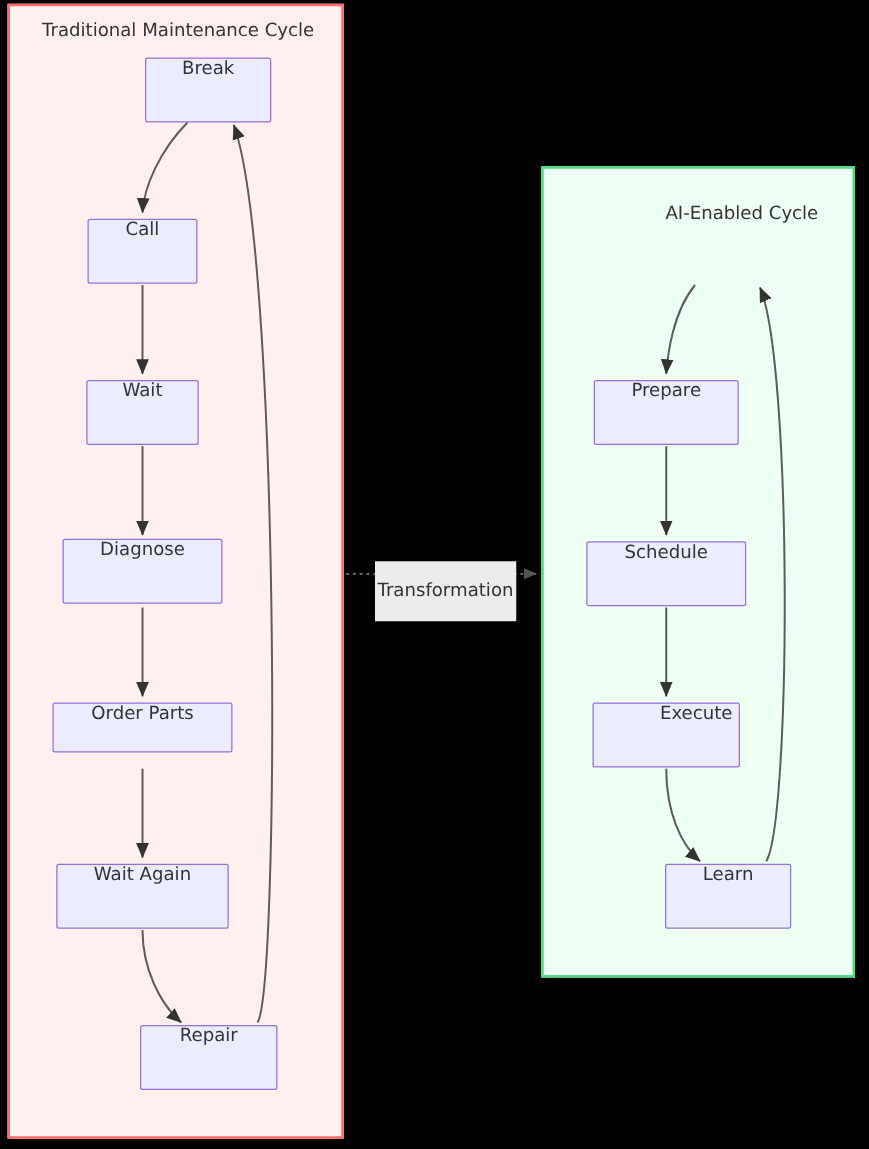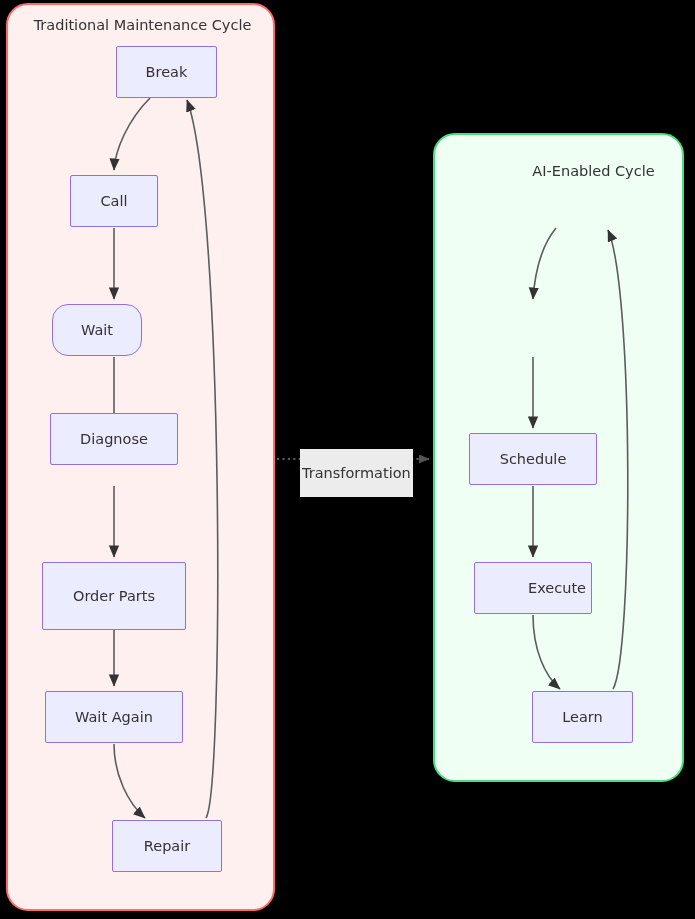--- a/index.html
+++ b/index.html
@@ -1,30 +1,30 @@
 <!DOCTYPE html>
 <html><head>
 <meta charset="utf-8">
 <style>
   html,body{margin:0;padding:0;background:#000;}
   body{width:695px;height:919px;overflow:hidden;
        font-family:"DejaVu Sans","Liberation Sans",sans-serif;}
   #stage{position:relative;width:695px;height:919px;background:#000;}
 
-  .subgraph{position:absolute;box-sizing:border-box;border-style:solid;border-width:2px;border-radius:22px;}
+  .subgraph{position:absolute;box-sizing:border-box;border-style:solid;border-width:2px;}
   #sg-left{left:6px;top:3px;width:269px;height:908px;background:#FFF0F0;border-color:#FF6B6B;}
   #sg-right{left:433px;top:133px;width:251px;height:649px;background:#F0FFF4;border-color:#4ADE80;}
 
   .sg-title{position:absolute;text-align:center;color:#333;font-size:14.5px;line-height:28px;
             white-space:normal;pointer-events:none;}
   #title-left{left:0;top:6px;width:269px;}
   #title-right{left:0;top:22px;width:251px;padding-left:33px;}
 
   .node{position:absolute;box-sizing:border-box;background:#ECECFF;border:1px solid #9370DB;
-        border-radius:2px;color:#333;font-size:14.5px;display:flex;align-items:center;
+        border-radius:2px;color:#333;font-size:14.5px;display:flex;align-items:flex-start;
         justify-content:center;z-index:5;}
 
   .edge-layer{position:absolute;left:0;top:0;width:695px;height:919px;z-index:3;
               pointer-events:none;overflow:visible;}
   .elabel{position:absolute;z-index:6;background:#ECECEC;color:#333;font-size:14.5px;
           line-height:20px;padding:14px 2px;white-space:nowrap;}
 </style>
 </head>
 <body>
 
@@ -80,36 +80,39 @@
       <path d="M411,459 L429,459" marker-end="url(#ahd)" stroke-dasharray="2.2,3.2"></path>
     </g>
   </svg>
 
   <div class="node" style="left:116px;top:46px;width:101px;height:52px;">
     <span>Break</span>
   </div>
   <div class="node" style="left:70px;top:175px;width:88px;height:52px;">
     <span>Call</span>
   </div>
-  <div class="node" style="left:52px;top:304px;width:90px;height:52px;border-radius:16px;">
+  <div class="node" style="left:69px;top:304px;width:90px;height:52px;">
     <span>Wait</span>
   </div>
-  <div class="node" style="left:50px;top:413px;width:128px;height:52px;">
+  <div class="node" style="left:50px;top:431px;width:128px;height:52px;">
     <span>Diagnose</span>
   </div>
-  <div class="node" style="left:42px;top:562px;width:144px;height:68px;">
+  <div class="node" style="left:42px;top:562px;width:144px;height:40px;">
     <span>Order Parts</span>
   </div>
   <div class="node" style="left:45px;top:691px;width:138px;height:52px;">
     <span>Wait Again</span>
   </div>
   <div class="node" style="left:112px;top:820px;width:110px;height:52px;">
     <span>Repair</span>
   </div>
 
+  <div class="node" style="left:475px;top:304px;width:116px;height:52px;">
+    <span>Prepare</span>
+  </div>
   <div class="node" style="left:469px;top:433px;width:128px;height:52px;">
     <span>Schedule</span>
   </div>
   <div class="node" style="left:474px;top:562px;width:118px;height:52px;padding-left:48px;">
     <span>Execute</span>
   </div>
   <div class="node" style="left:532px;top:691px;width:101px;height:52px;">
     <span>Learn</span>
   </div>
 

